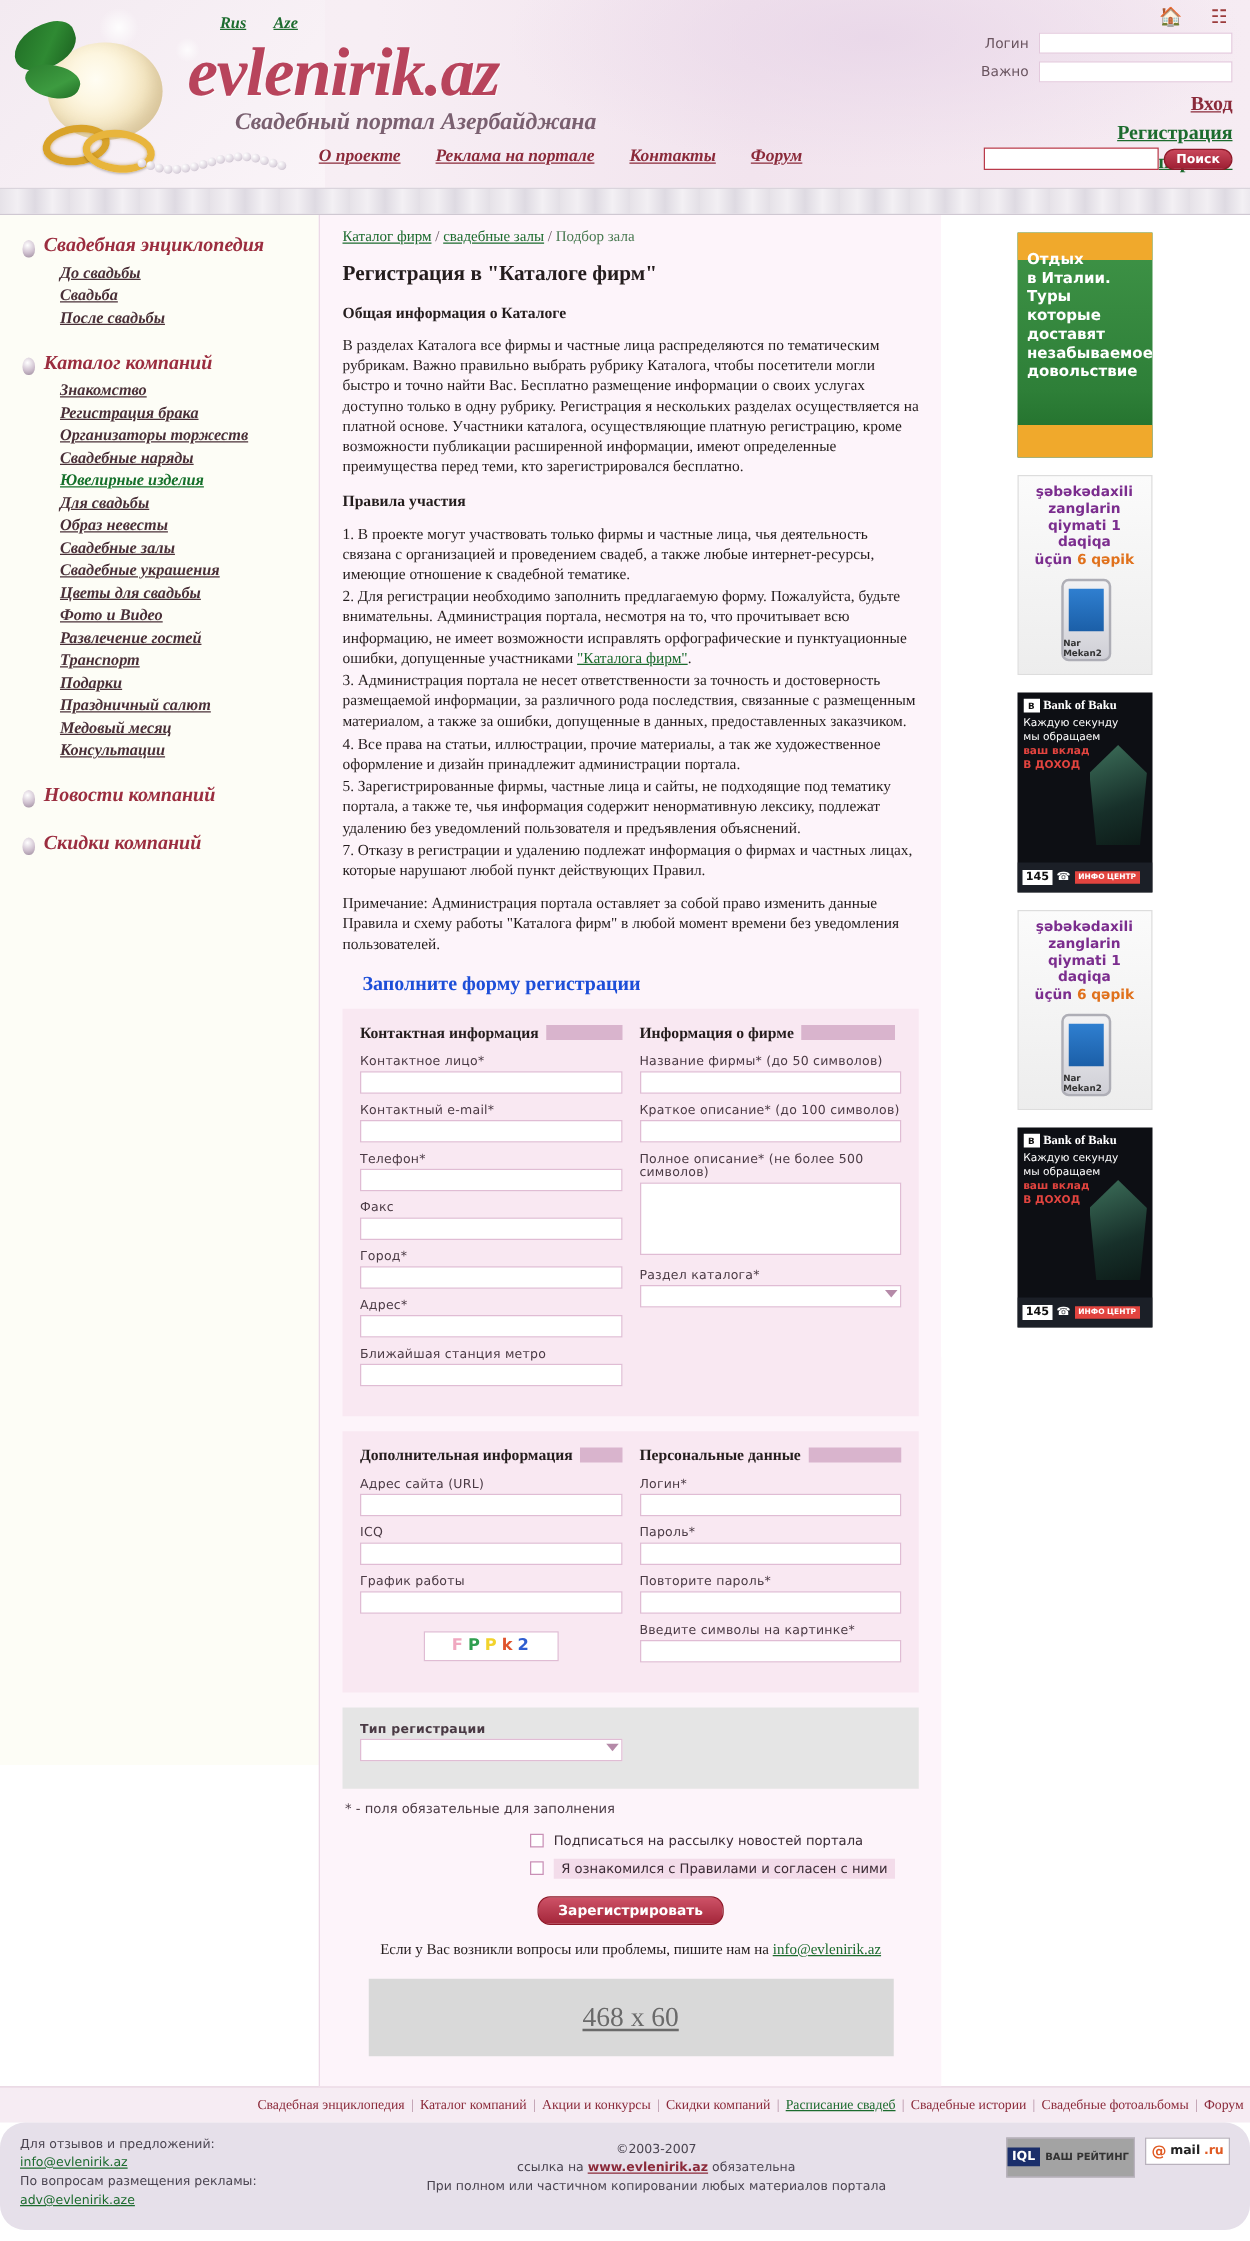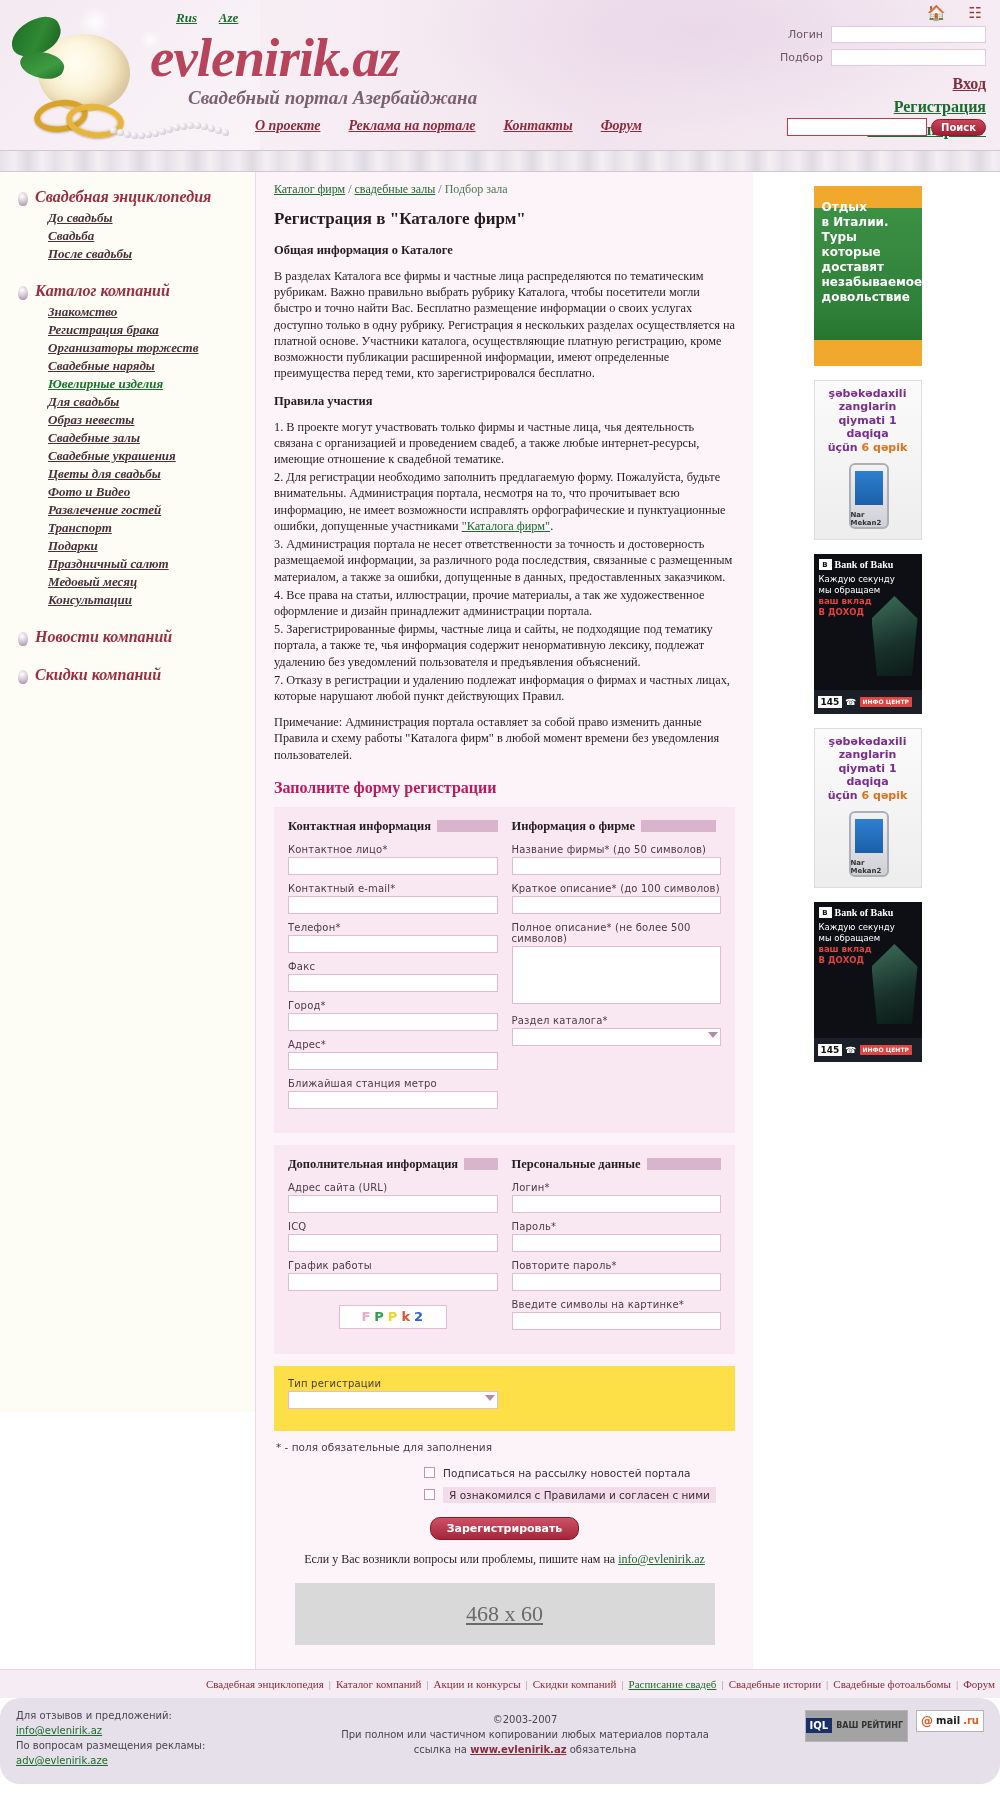--- a/index.html
+++ b/index.html
@@ -137,21 +137,21 @@
   .crumb span.sep { color:#6a5560; }
   .crumb span.cur { color:#4a7a52; }
   h1.page-title { font-family:"Liberation Serif", serif; font-size:17px; font-weight:bold;
     color:#241d1d; margin:4px 0 14px 0; }
   h2.sec { font-family:"Liberation Serif", serif; font-size:12.5px; font-weight:bold;
     color:#241d1d; margin:12px 0 10px 0; }
   p.body { font-family:"Liberation Serif", serif; font-size:12.3px; line-height:1.32;
     color:#241d1d; margin:0 0 10px 0; text-align:left; }
   p.body a { color:#1c6b2e; text-decoration:underline; }
   h2.form-title { font-family:"Liberation Serif", serif; font-size:16px; font-weight:bold;
-    color:#be185d; margin:16px 0 10px 0; }
+    color:#1d4ed8; margin:16px 0 10px 16px; }
 
   
   .panel { background:#f9e8f2; padding:12px 14px 16px 14px; margin-bottom:12px; display:flex; gap:14px; }
   .pcol { flex:1 1 0; min-width:0; }
   .ptitle { display:flex; align-items:center; margin-bottom:10px; }
   .ptitle b { font-family:"Liberation Serif", serif; font-size:12.5px; color:#241d1d; }
   .ptitle .bar { flex:1 1 auto; height:12px; background:#d9b4cd; margin-left:6px; max-width:75px; }
   .fld { margin-bottom:8px; }
   .fld label { display:block; font-size:10px; color:#4a3a44; margin-bottom:2px;
     letter-spacing:.2px; font-family:"DejaVu Sans", sans-serif; }
@@ -162,21 +162,21 @@
   .sel { position:relative; width:100%; height:18px; border:1px solid #e0bcd4; background:#fff; }
   .sel .arrow { position:absolute; right:2px; top:3px; width:0; height:0;
     border-left:5px solid transparent; border-right:5px solid transparent;
     border-top:6px solid #b58aa8; }
 
   .captcha-wrap { display:flex; justify-content:center; margin-top:14px; }
   .captcha { width:108px; height:24px; background:#fff; border:1px solid #e0bcd4;
     display:flex; align-items:center; justify-content:center; gap:3px;
     font-family:"DejaVu Sans", sans-serif; font-size:13px; font-weight:bold; letter-spacing:1px; }
 
-  .panel-single { background:#fde047; padding:12px 14px 14px 14px; margin-bottom:10px; }
+  .panel-single { background:#e5e5e5; padding:12px 14px 14px 14px; margin-bottom:10px;font-weight:bold; }
   .panel-single .fld { max-width:210px; }
 
   .req-note { font-size:10.5px; color:#4a3a44; margin:6px 0 14px 2px;
     font-family:"DejaVu Sans", sans-serif; }
 
   .check-row { display:flex; align-items:center; gap:8px; margin:0 0 8px 150px; }
   .cbox { width:11px; height:11px; border:1px solid #c98fb6; background:#fff; flex:0 0 11px; }
   .check-row .ctext { font-size:10.5px; color:#3a2a34; }
   .check-row.hl .ctext { background:#f3dcea; padding:2px 6px; }
 
@@ -303,21 +303,21 @@
     <span>🏠</span>
     <span>☷</span>
   </div>
 
   <div class="login-box">
     <div class="login-row">
       <label>Логин</label>
       <input type="text" value="" style="">
     </div>
     <div class="login-row">
-      <label>Подбор</label>
+      <label>Важно</label>
       <input type="password" value="" style="">
     </div>
     <div class="login-links">
       <a href="#" class="first">Вход</a>
       <a href="#">Регистрация</a>
       <a href="#">Забыли пароль?</a>
     </div>
   </div>
 
   <div class="navbar">
@@ -618,24 +618,24 @@
 
 <div class="footer">
   <div class="f-left">
     <div>Для отзывов и предложений:</div>
     <a href="#">info@evlenirik.az</a>
     <div>По вопросам размещения рекламы:</div>
     <a href="#">adv@evlenirik.aze</a>
   </div>
   <div class="f-mid">
     <div>©2003-2007</div>
-    <div>При полном или частичном копировании любых материалов портала</div>
     <div>
       <span>ссылка на </span><a href="#">www.evlenirik.az</a><span> обязательна</span>
     </div>
+    <div>При полном или частичном копировании любых материалов портала</div>
   </div>
   <div class="f-right">
     <div class="cnt1">
       <span class="a">IQL</span>
       <span class="b">ВАШ РЕЙТИНГ</span>
     </div>
     <div class="cnt2">
       <span class="at">@</span>
       <span class="mn">mail</span>
       <span class="ru">.ru</span>

